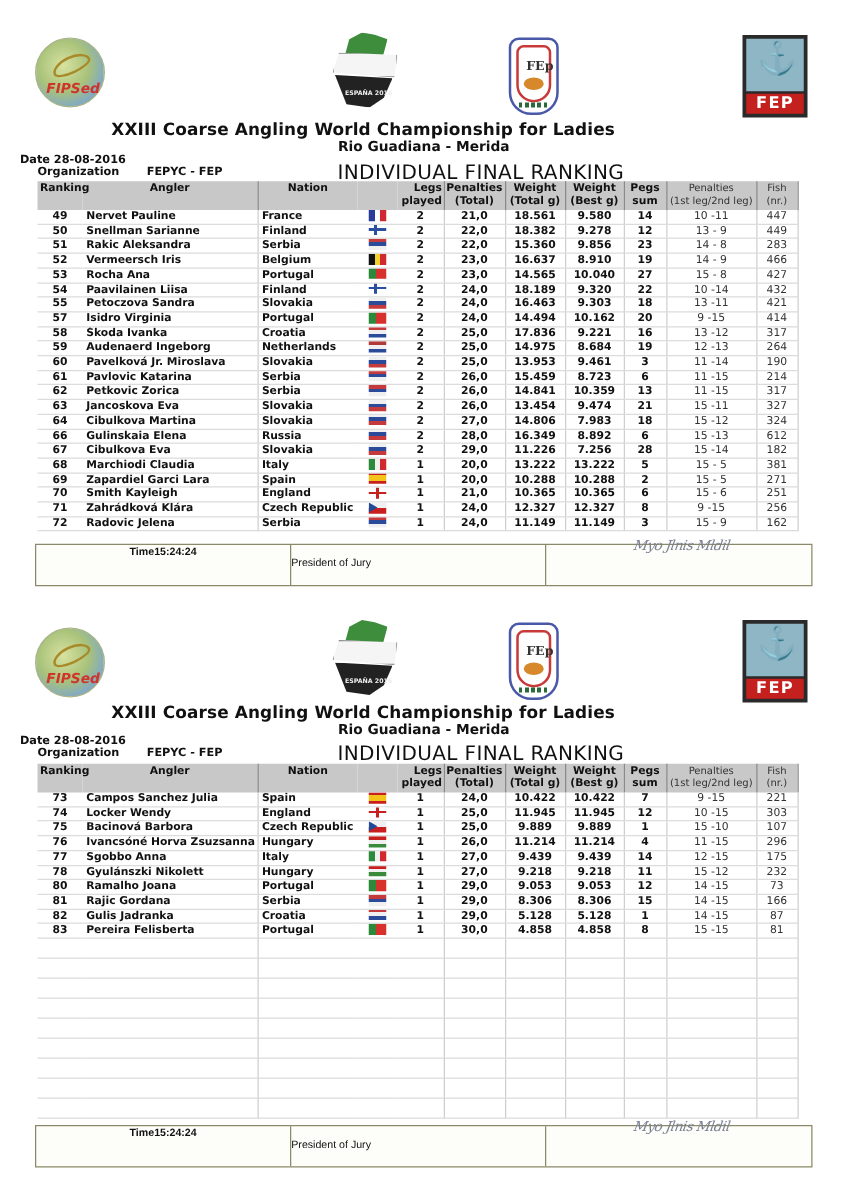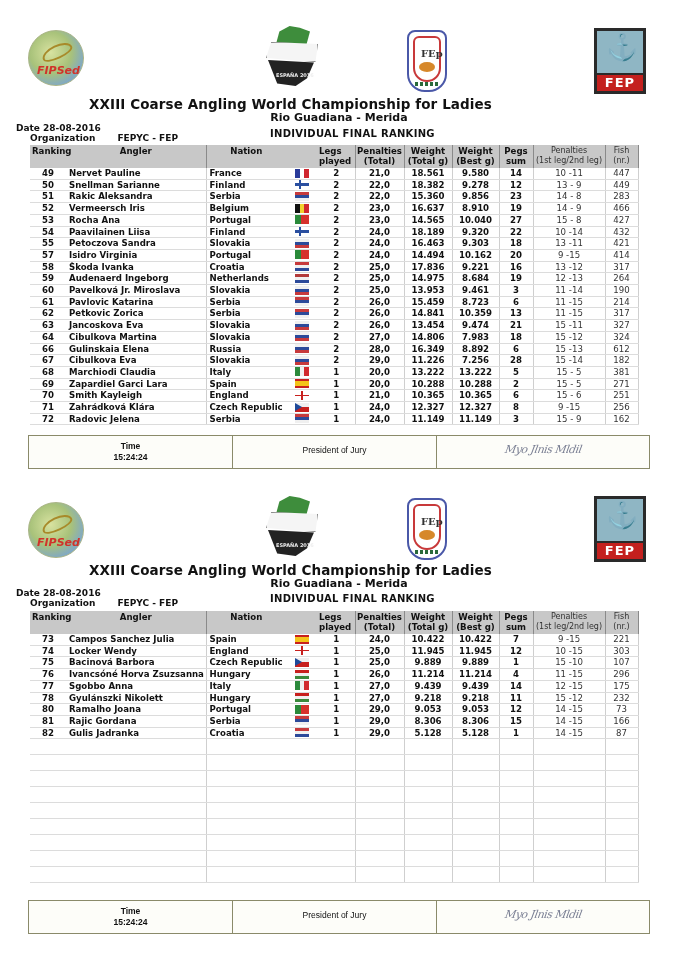--- a/index.html
+++ b/index.html
@@ -32,28 +32,28 @@
   .logo-fep { left: 594px; top: 28px; width: 52px; height: 66px; background: #2a2a2a; }
   .logo-fep .sky { position: absolute; left: 3px; top: 3px; width: 46px; height: 42px; background: #8fb6c4; }
   .logo-fep .glyph { position: absolute; left: 12px; top: 6px; font-size: 26px; color: #d7b43c; font-family: "DejaVu Serif", serif; line-height: 1; }
   .logo-fep .word { position: absolute; left: 3px; top: 47px; width: 46px; height: 16px; background: #c4201e; color: #fff; font-weight: bold; font-size: 13px; text-align: center; line-height: 16px; letter-spacing: 1px; }
 
   .title { position: absolute; left: 0; width: 581px; text-align: center; font-weight: bold; font-size: 13.5px; top: 96px; letter-spacing: 0.1px; }
   .subtitle { position: absolute; left: 0; width: 678px; text-align: center; font-weight: bold; font-size: 11px; top: 111px; }
   .date { position: absolute; left: 16px; top: 123px; font-size: 9px; font-weight: bold; }
   .org { position: absolute; left: 30px; top: 133px; font-size: 9px; font-weight: bold; }
   .org .v { margin-left: 22px; }
-  .ranking-title { position: absolute; left: 270px; top: 128px; font-size: 10px; font-weight: bold; letter-spacing: 0.3px; text-align: right; }
+  .ranking-title { position: absolute; left: 270px; top: 128px; font-size: 16px; font-weight: normal; letter-spacing: 0.3px; text-align: right; }
 
   table.rank { position: absolute; left: 30px; top: 145px; width: 608px; border-collapse: collapse; table-layout: fixed; font-size: 8.6px; }
   table.rank th { background: #c8c8c8; font-weight: bold; font-size: 8.6px; line-height: 10px; vertical-align: top; padding: 1px 1px 0; border-right: 1px solid #8a8a8a; height: 23px; }
   table.rank th.light { font-weight: normal; color: #333; font-size: 8px; }
   table.rank th:last-child { border-right: 1px solid #8a8a8a; }
   table.rank th.l { text-align: left; padding-left: 2px; }
-  table.rank th.r { text-align: left; }
+  table.rank th.r { text-align: right; }
   table.rank th.noright { border-right: none; }
   table.rank td { height: 10.7px; line-height: 10.7px; padding: 0 1px; white-space: nowrap; overflow: hidden; border-bottom: 1px solid #dcdcdc; border-right: 1px solid #cfcfcf; font-weight: bold; }
   table.rank td.noright { border-right: none; }
   table.rank td.n { text-align: center; }
   table.rank td.l { text-align: left; padding-left: 3px; }
   table.rank td.c { text-align: center; }
   table.rank td.light { font-weight: normal; color: #333; }
   table.rank tr.empty td { height: 16px; }
 
   .flag { display: inline-block; width: 14px; height: 9px; vertical-align: middle; margin-top: -1px; }
@@ -69,21 +69,21 @@
   .flag.italy { background: linear-gradient(90deg, #2c8a3c 0 33%, #f0f0f0 33% 66%, #d12a2e 66%); }
   .flag.spain { background: linear-gradient(180deg, #c8201e 0 25%, #f4c31a 25% 75%, #c8201e 75%); }
   .flag.england { background: linear-gradient(90deg, transparent 0 43%, #c8201e 43% 57%, transparent 57%), linear-gradient(180deg, #fff 0 40%, #c8201e 40% 60%, #fff 60%); }
   .flag.czech { background: linear-gradient(180deg, #f0f0f0 0 50%, #c8201e 50%); position: relative; overflow: hidden; }
   .flag.czech::after { content: ""; position: absolute; left: 0; top: 0; border-top: 4.5px solid transparent; border-bottom: 4.5px solid transparent; border-left: 7px solid #1f4a9a; }
   .flag.hungary { background: linear-gradient(180deg, #c8201e 0 33%, #f0f0f0 33% 66%, #3a8a3c 66%); }
 
   .footer { position: absolute; left: 28px; width: 622px; height: 34px; border: 1px solid #8a8a6a; background: #fdfdf9; display: flex; }
   .p1 .footer { top: 435px; }
   .p2 .footer { top: 900px; top: 420px; }
-  .footer .cell { height: 100%; border-right: 1px solid #8a8a6a; display: flex; flex-direction: column; align-items: center; justify-content: center; font-family: "Liberation Sans", sans-serif; font-size: 8.5px; }
+  .footer .cell { height: 100%; border-right: 1px solid #8a8a6a; display: flex; flex-direction: row; justify-content: center; font-family: "Liberation Sans", sans-serif; font-size: 8.5px; }
   .footer .cell:last-child { border-right: none; }
   .footer .time { width: 204px; font-weight: bold; line-height: 11px; }
   .footer .jury { width: 204px; justify-content: flex-start; padding-top: 9px; }
   .footer .sign { flex: 1; }
   .signature { font-family: "DejaVu Serif", serif; font-style: italic; color: #7a7f93; font-size: 11px; letter-spacing: -0.5px; transform: skewX(-10deg); margin-top: -6px; }
 </style>
 </head>
 <body>
 
 <div class="page p1">
@@ -617,20 +617,33 @@
           <td class="l noright">Croatia</td>
           <td class="c noright"><span class="flag croatia"></span></td>
           <td class="c">1</td>
           <td class="c">29,0</td>
           <td class="c">5.128</td>
           <td class="c">5.128</td>
           <td class="c">1</td>
           <td class="c light">14 -15</td>
           <td class="c light">87</td>
         </tr>
+        <tr>
+          <td class="n noright">83</td>
+          <td class="l">Pereira Felisberta</td>
+          <td class="l noright">Portugal</td>
+          <td class="c noright"><span class="flag portugal"></span></td>
+          <td class="c">1</td>
+          <td class="c">30,0</td>
+          <td class="c">4.858</td>
+          <td class="c">4.858</td>
+          <td class="c">8</td>
+          <td class="c light">15 -15</td>
+          <td class="c light">81</td>
+        </tr>
         <tr class="empty">
           <td class="n noright"></td>
           <td class="l"></td>
           <td class="l noright"></td>
           <td class="c noright"></td>
           <td class="c"></td>
           <td class="c"></td>
           <td class="c"></td>
           <td class="c"></td>
           <td class="c"></td>

